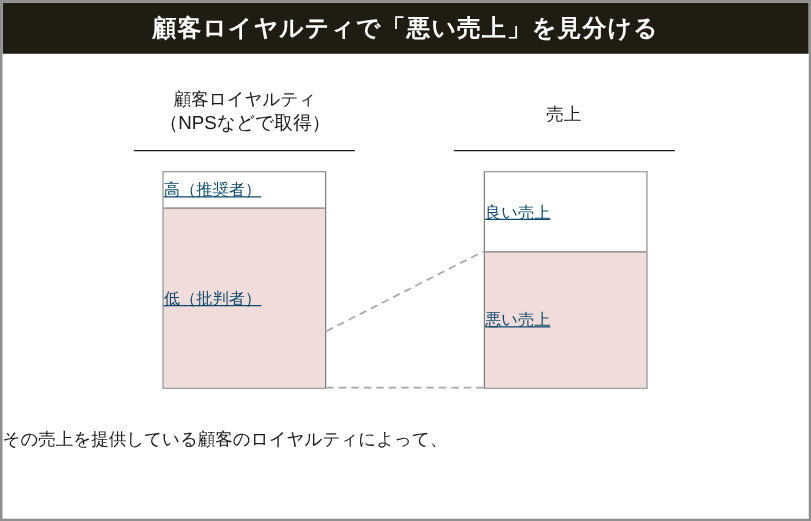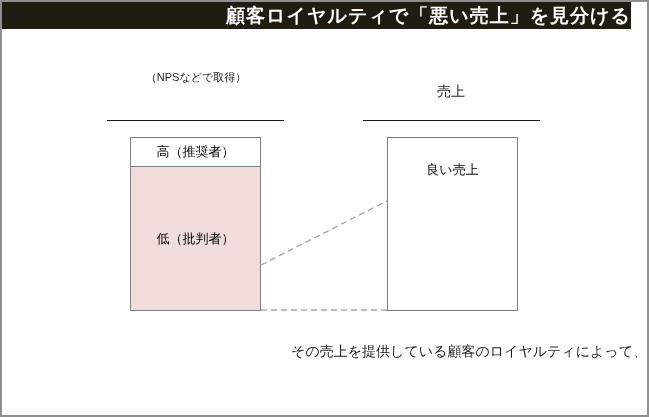--- a/index.html
+++ b/index.html
@@ -19,48 +19,48 @@
   .frame{
     position:relative;
     width:649px;
     height:417px;
     border:2px solid var(--frame-border);
     background:#ffffff;
     overflow:hidden;
   }
   .title-bar{
     position:absolute;
-    top:0;left:0;right:16px;
-    height:27px;
+    top:0;left:0;right:0;
+    height:41px;
     background:var(--title-bg);
     color:var(--title-text);
     display:flex;
     align-items:center;
-    justify-content:flex-end;
+    justify-content:center;
     font-size:19px;
     font-weight:bold;
     letter-spacing:1px;
   }
   .col-header{
     position:absolute;
     text-align:center;
     color:#1a1a1a;
   }
   .col-header.left{
     left:95px;top:67px;width:198px;
   }
   .col-header.right{
     left:355px;top:79px;width:188px;
   }
   .col-header .main{
     font-size:14px;
     line-height:21px;
   }
   .col-header .sub{
-    font-size:11px;
+    font-size:15px;
     line-height:17px;
   }
   .header-underline{
     position:absolute;
     top:118px;
     height:0;
     border-top:1.5px solid #1a1a1a;
   }
   .header-underline.left{ left:105px; width:177px; }
   .header-underline.right{ left:361px; width:177px; }
@@ -72,24 +72,24 @@
     border:1px solid var(--box-border);
     background:#ffffff;
     display:flex;
     flex-direction:column;
   }
   .stack.left{ left:128px; }
   .stack.right{ left:385px; }
   .seg{
     display:flex;
     align-items:center;
-    justify-content:center;
     font-size:13px;
-    color:#000000;
+    color:#0c4a6e;
     background:#ffffff;
+    text-decoration:underline;
   }
   .seg.pink{ background:var(--highlight-pink); }
   .seg + .seg{ border-top:1px solid var(--box-border); }
   .stack.left .seg:nth-child(1){ height:28px; }
   .stack.left .seg:nth-child(2){ flex:1; }
   .stack.left .seg:nth-child(3){ height:45px;margin-top:36px; }
   .stack.right .seg:nth-child(1){ height:63px; }
   .stack.right .seg:nth-child(2){ flex:1; }
   .connector-layer{
     position:absolute;
@@ -101,36 +101,37 @@
   .connector{
     stroke:var(--dashed-connector);
     stroke-width:1.4;
     stroke-dasharray:6 4;
     fill:none;
   }
   .footnote{
     position:absolute;
     top:337px;
     left:0;right:0;
-    text-align:right;
+    text-align:left;
     font-size:14px;
     line-height:24px;
     color:#1a1a1a;
   }
 </style>
 </head>
 <body>
 
 <div class="frame">
 
   <div class="title-bar">
     <span>顧客ロイヤルティで「悪い売上」を見分ける</span>
   </div>
 
   <div class="col-header left">
+    <div class="main">顧客ロイヤルティ</div>
     <div class="sub">（NPSなどで取得）</div>
   </div>
   <div class="header-underline left"></div>
 
   <div class="col-header right">
     <div class="main">売上</div>
   </div>
   <div class="header-underline right"></div>
 
   <div class="stack left">
@@ -139,20 +140,23 @@
     </div>
     <div class="seg pink">
       <span>低（批判者）</span>
     </div>
   </div>
 
   <div class="stack right">
     <div class="seg">
       <span>良い売上</span>
     </div>
+    <div class="seg pink">
+      <span>悪い売上</span>
+    </div>
   </div>
 
   <svg class="connector-layer" viewBox="0 0 649 417" aria-hidden="true">
     <line class="connector" x1="259" y1="263" x2="385" y2="199"></line>
     <line class="connector" x1="259" y1="308" x2="385" y2="308"></line>
   </svg>
 
   <div class="footnote">
     <div>その売上を提供している顧客のロイヤルティによって、</div>
   </div>

